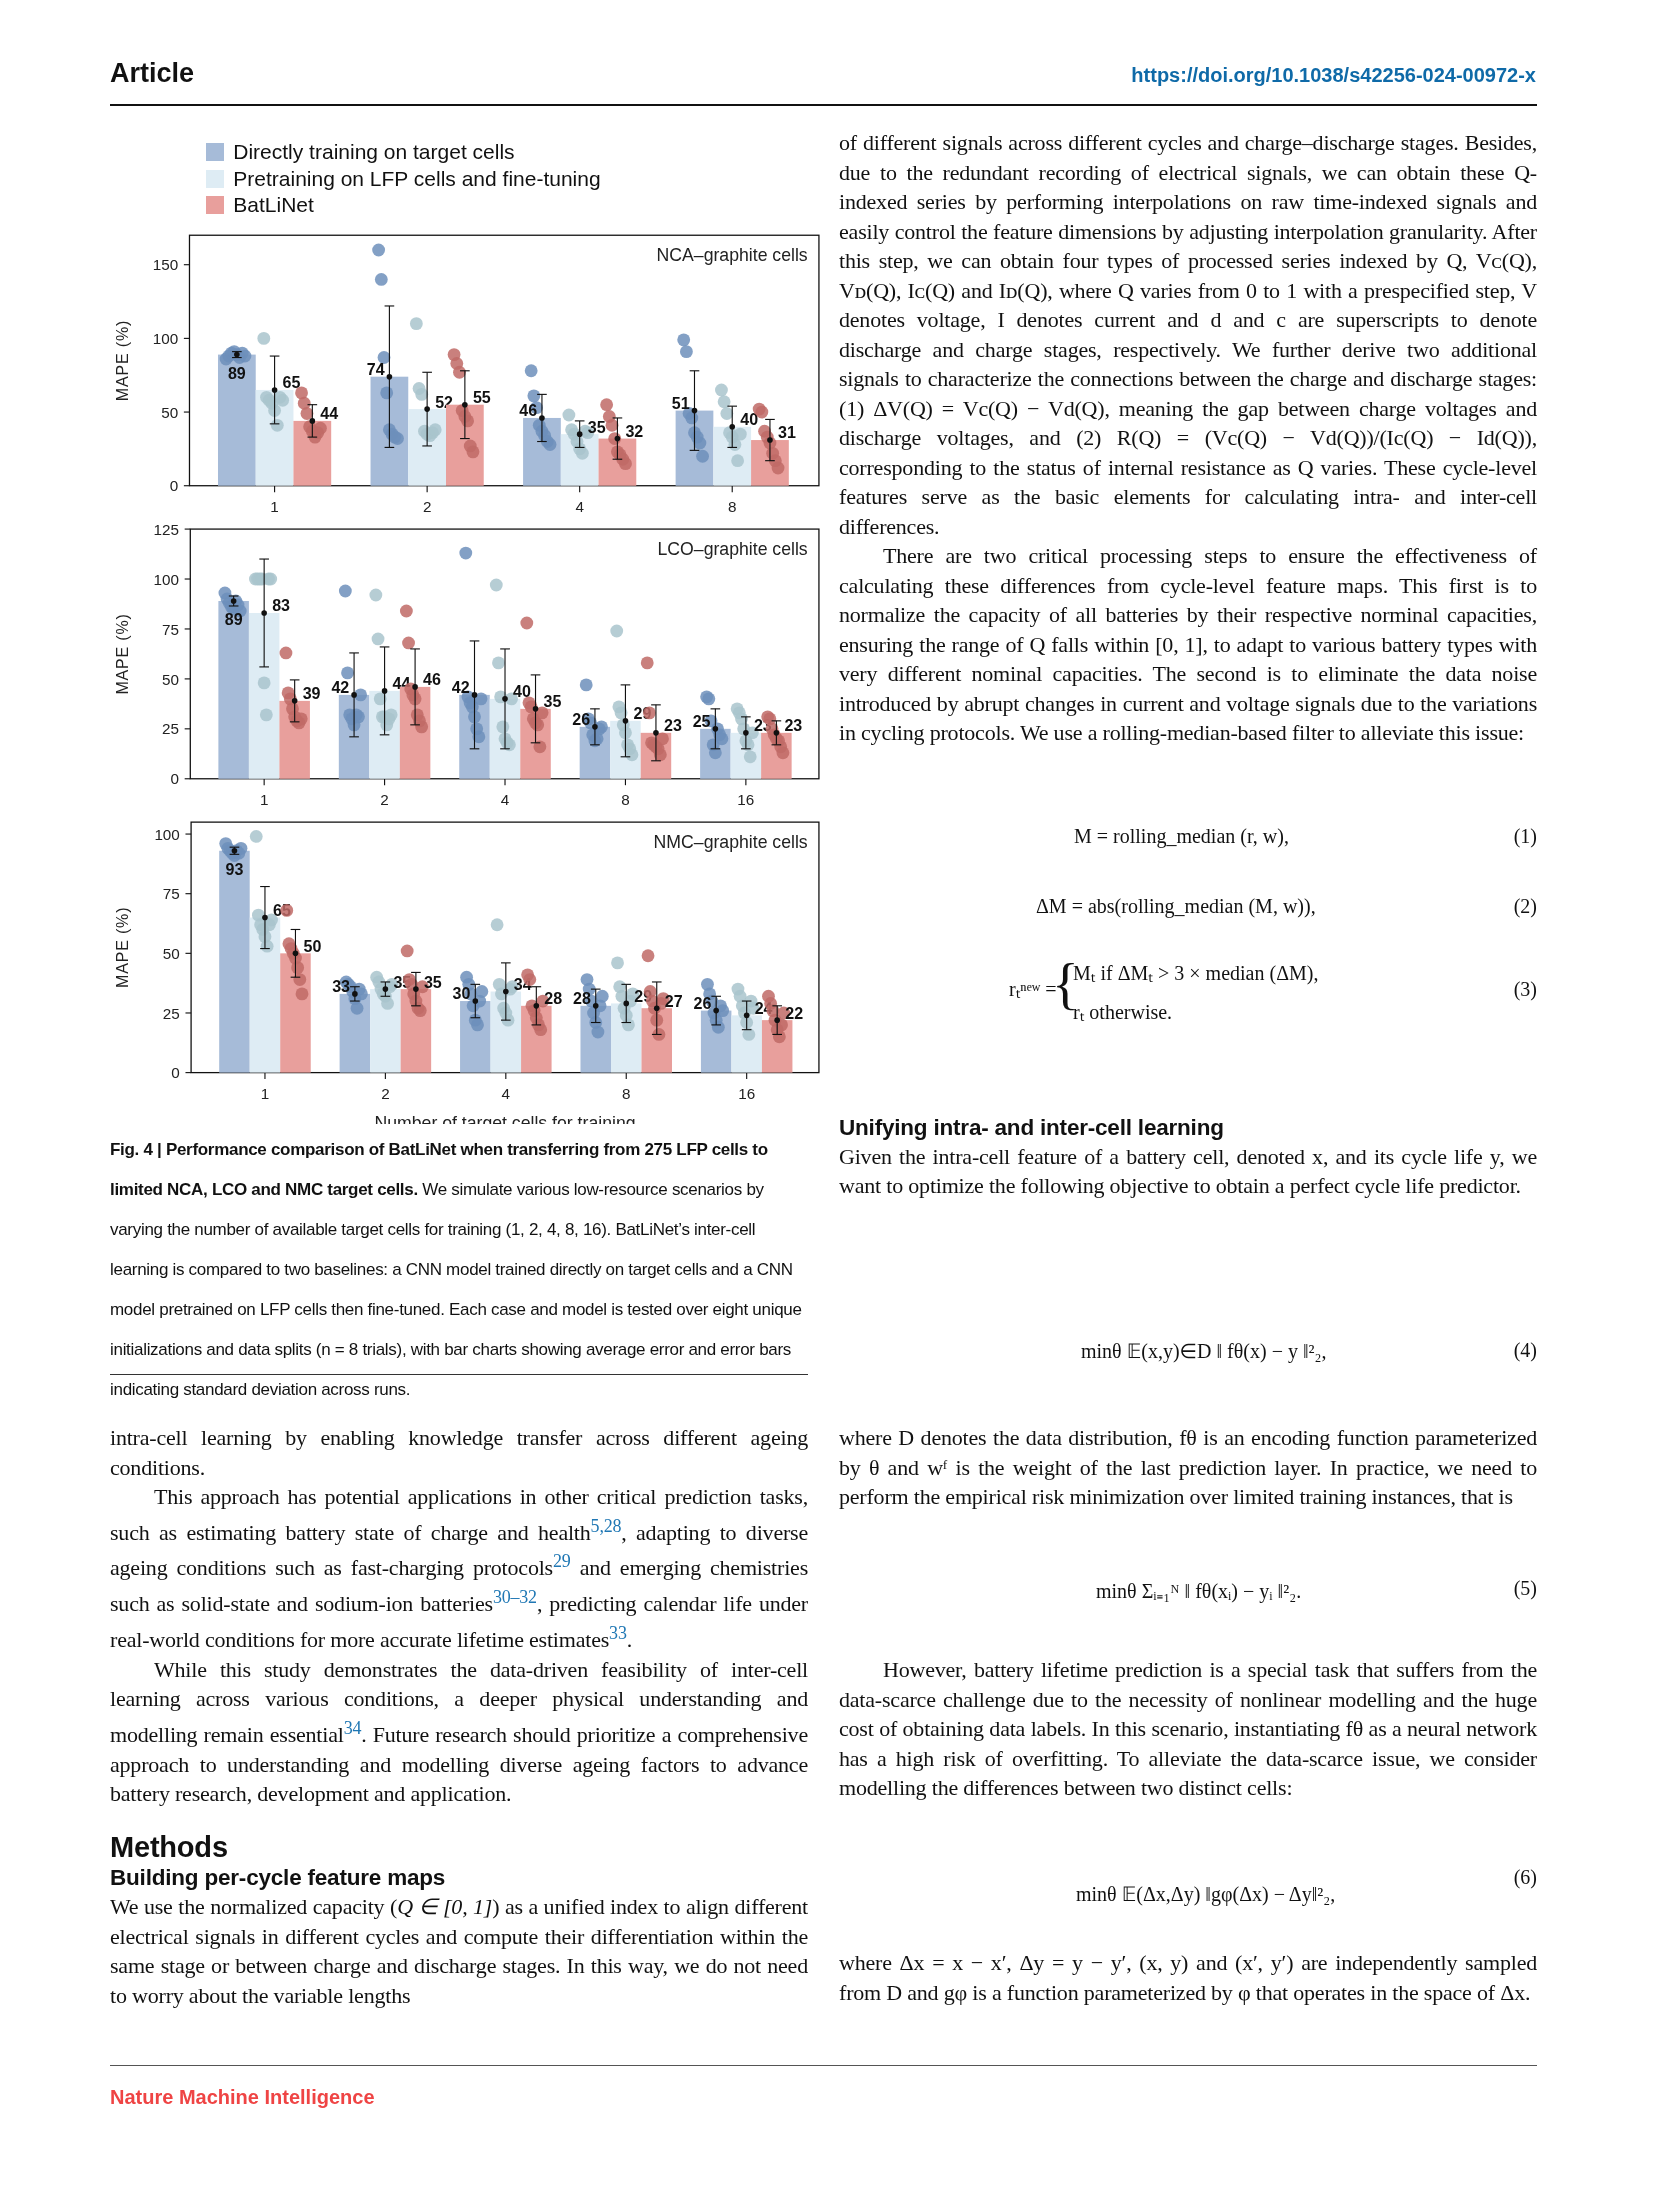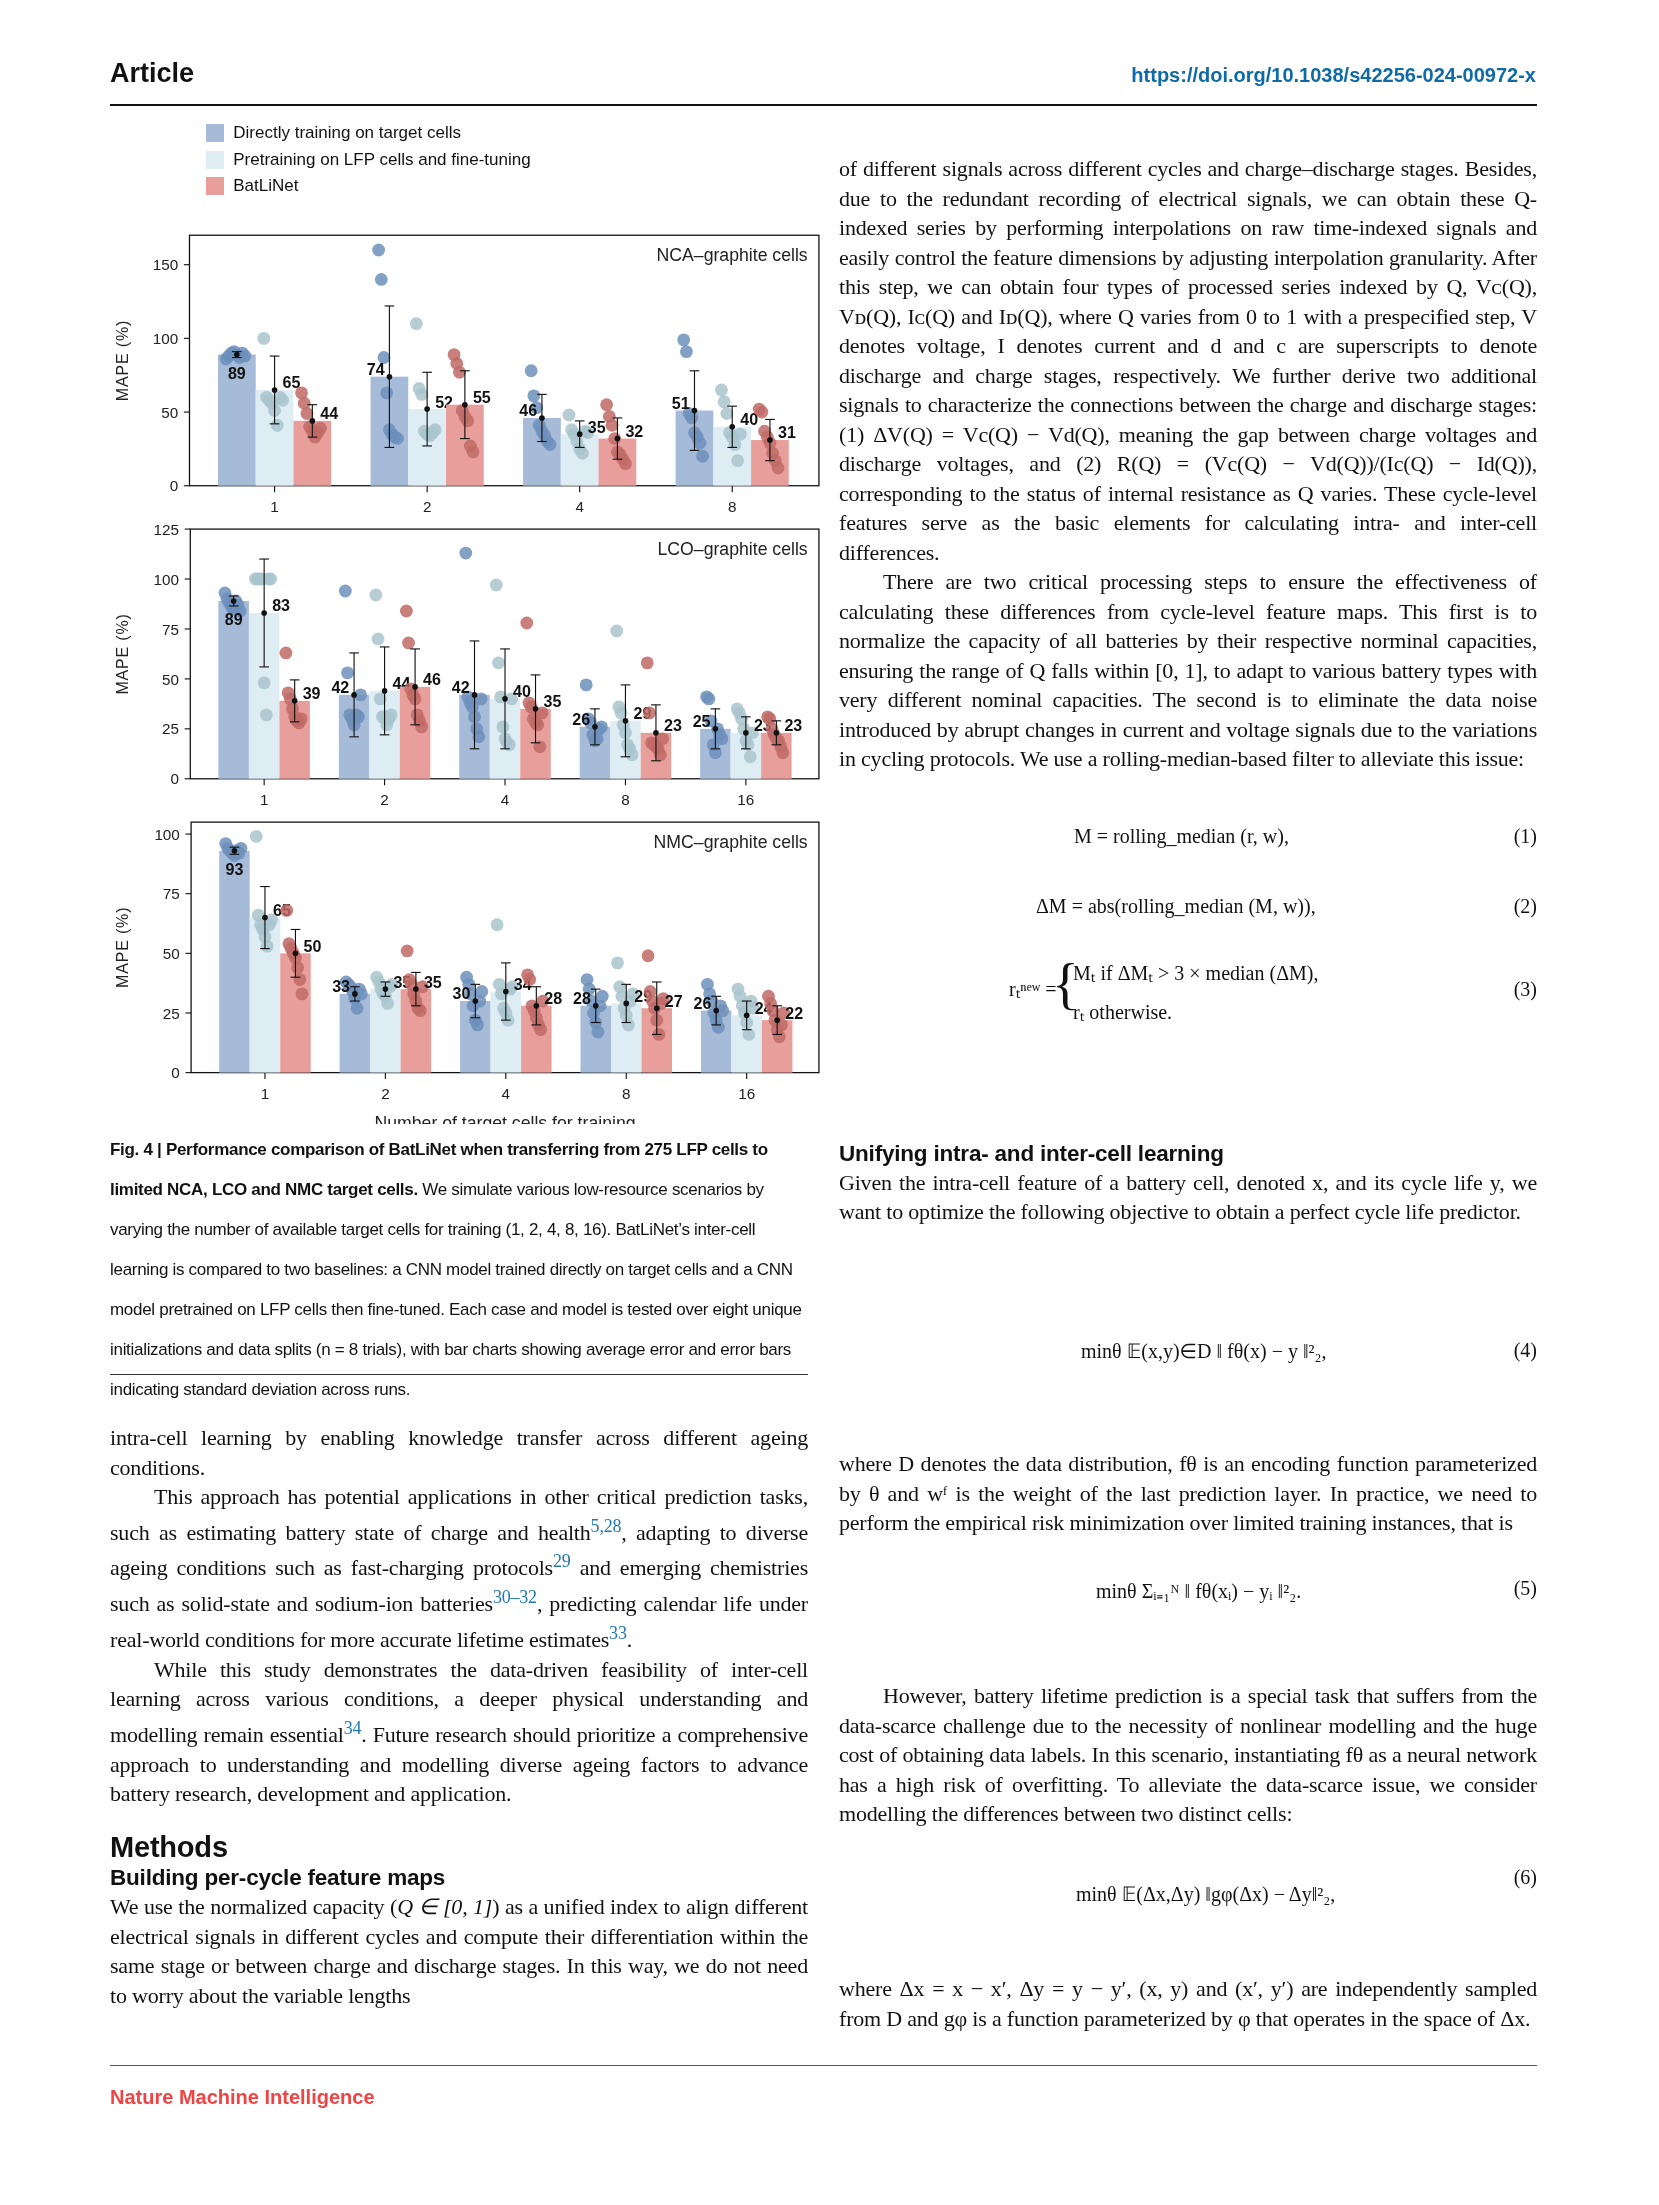--- a/index.html
+++ b/index.html
@@ -3,35 +3,35 @@
 <meta charset="utf-8">
 <style>
   html, body { margin: 0; padding: 0; background: #fff; }
   body { width: 1659px; height: 2205px; position: relative; overflow: hidden; font-family: "Liberation Serif", serif; color: #111; }
   .abs { position: absolute; }
   .hdr-title { left: 110px; top: 58px; font-family: "Liberation Sans", sans-serif; font-weight: 700; font-size: 27px; }
   .hdr-doi { right: 123px; top: 64px; font-family: "Liberation Sans", sans-serif; font-weight: 700; font-size: 20px; color: #0f6aa8; text-decoration: none; }
   .rule { left: 110px; width: 1427px; height: 1.6px; background: #111; }
   .footer { left: 110px; top: 2086px; font-family: "Liberation Sans", sans-serif; font-weight: 700; font-size: 20px; color: #ef4444; }
 
-  .legend { left: 206px; top: 120px; font-family: "Liberation Sans", sans-serif; font-size: 17px; }
+  .legend { left: 206px; top: 139px; font-family: "Liberation Sans", sans-serif; font-size: 21px; }
   .legend-item { display: flex; align-items: center; height: 26.5px; }
   .swatch { width: 17.7px; height: 17.7px; margin-right: 9.6px; display: inline-block; }
 
   svg text { font-family: "Liberation Sans", sans-serif; }
 
   .caption { left: 110px; top: 1130px; width: 698px; font-family: "Liberation Sans", sans-serif; font-size: 17px; line-height: 40px; letter-spacing: -0.3px; }
   .caption b { font-weight: 700; }
   .cap-rule { left: 110px; top: 1374px; width: 698px; height: 0.8px; background: #333; }
 
   .col { font-size: 22px; line-height: 29.5px; text-align: justify; letter-spacing: -0.2px; }
   .col p { margin: 0; }
   .indent { text-indent: 44px; }
   .left-col { left: 110px; width: 698px; }
-  .right-col { left: 839px; width: 698px; margin-top: 26px; }
+  .right-col { left: 839px; width: 698px; }
   .h-methods { font-family: "Liberation Sans", sans-serif; font-weight: 700; font-size: 29px; line-height: 32px; }
   .h-sub { font-family: "Liberation Sans", sans-serif; font-weight: 700; font-size: 22.5px; line-height: 29px; }
   sup.ref { color: #1f77b4; font-size: 18px; }
   .eq { font-family: "Liberation Serif", serif; font-size: 20px; }
   .eqnum { position: absolute; right: 0; }
   .eqrow { position: absolute; left: 839px; width: 698px; height: 32px; }
   .eqbody { position: absolute; }
   .it { font-style: italic; }
   sub, sup { font-size: 65%; }
 </style>

